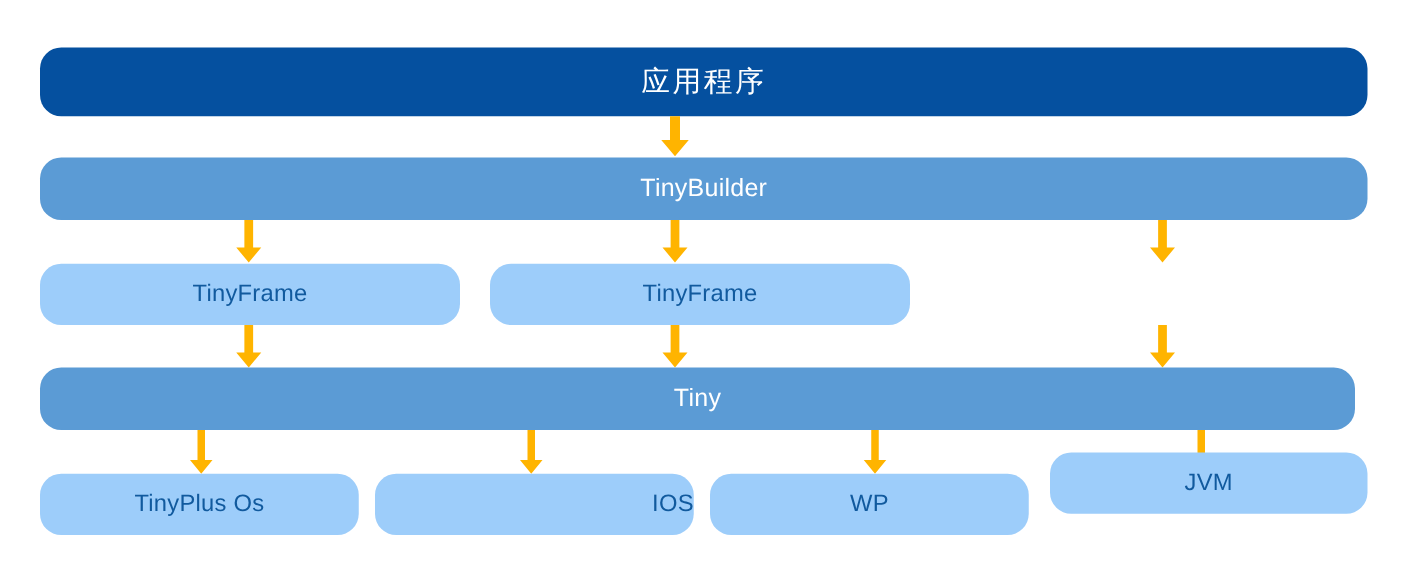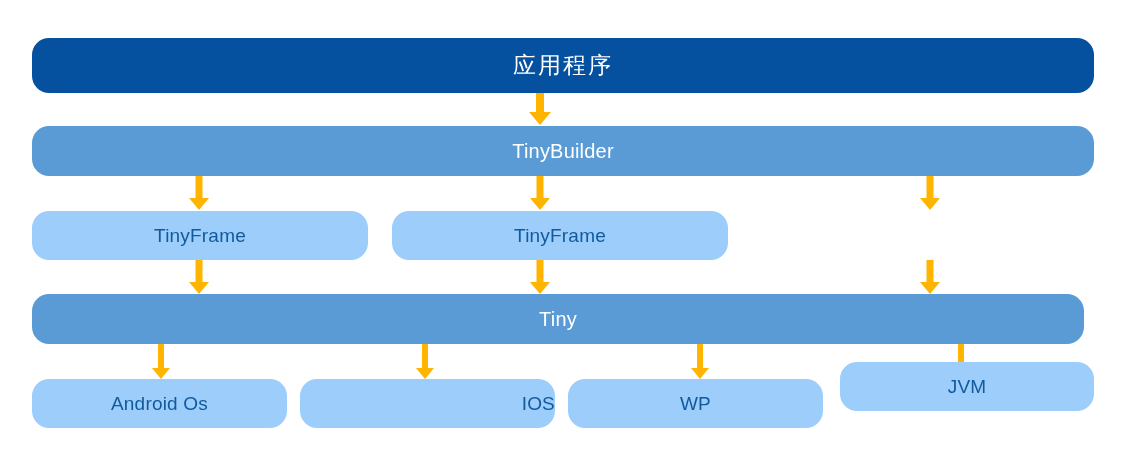--- a/index.html
+++ b/index.html
@@ -123,21 +123,21 @@
     <path d="M7,0 L13,0 L13,24 L19,24 L10,35 L1,24 L7,24 Z" fill="#FFB400"></path>
   </svg>
   <svg class="arrow" style="left:690px; top:344px;" width="20" height="36" viewBox="0 0 20 36">
     <path d="M7,0 L13,0 L13,24 L19,24 L10,35 L1,24 L7,24 Z" fill="#FFB400"></path>
   </svg>
   <svg class="arrow" style="left:951px; top:344px;" width="20" height="36" viewBox="0 0 20 36">
     <path d="M7,0 L13,0 L13,24 L19,24 L10,35 L1,24 L7,24 Z" fill="#FFB400"></path>
   </svg>
 
   <div class="box tier-leaf" style="left:32px; top:379px; width:255px; height:49px;">
-    <span class="box-label">Android Os</span>
+    <span class="box-label">TinyPlus Os</span>
   </div>
   <div class="box tier-leaf" style="left:300px; top:379px; width:255px; height:49px;justify-content:flex-end;">
     <span class="box-label">IOS</span>
   </div>
   <div class="box tier-leaf" style="left:568px; top:379px; width:255px; height:49px;">
     <span class="box-label">WP</span>
   </div>
   <div class="box tier-leaf" style="left:840px; top:362px; width:254px; height:49px;">
     <span class="box-label">JVM</span>
   </div>

